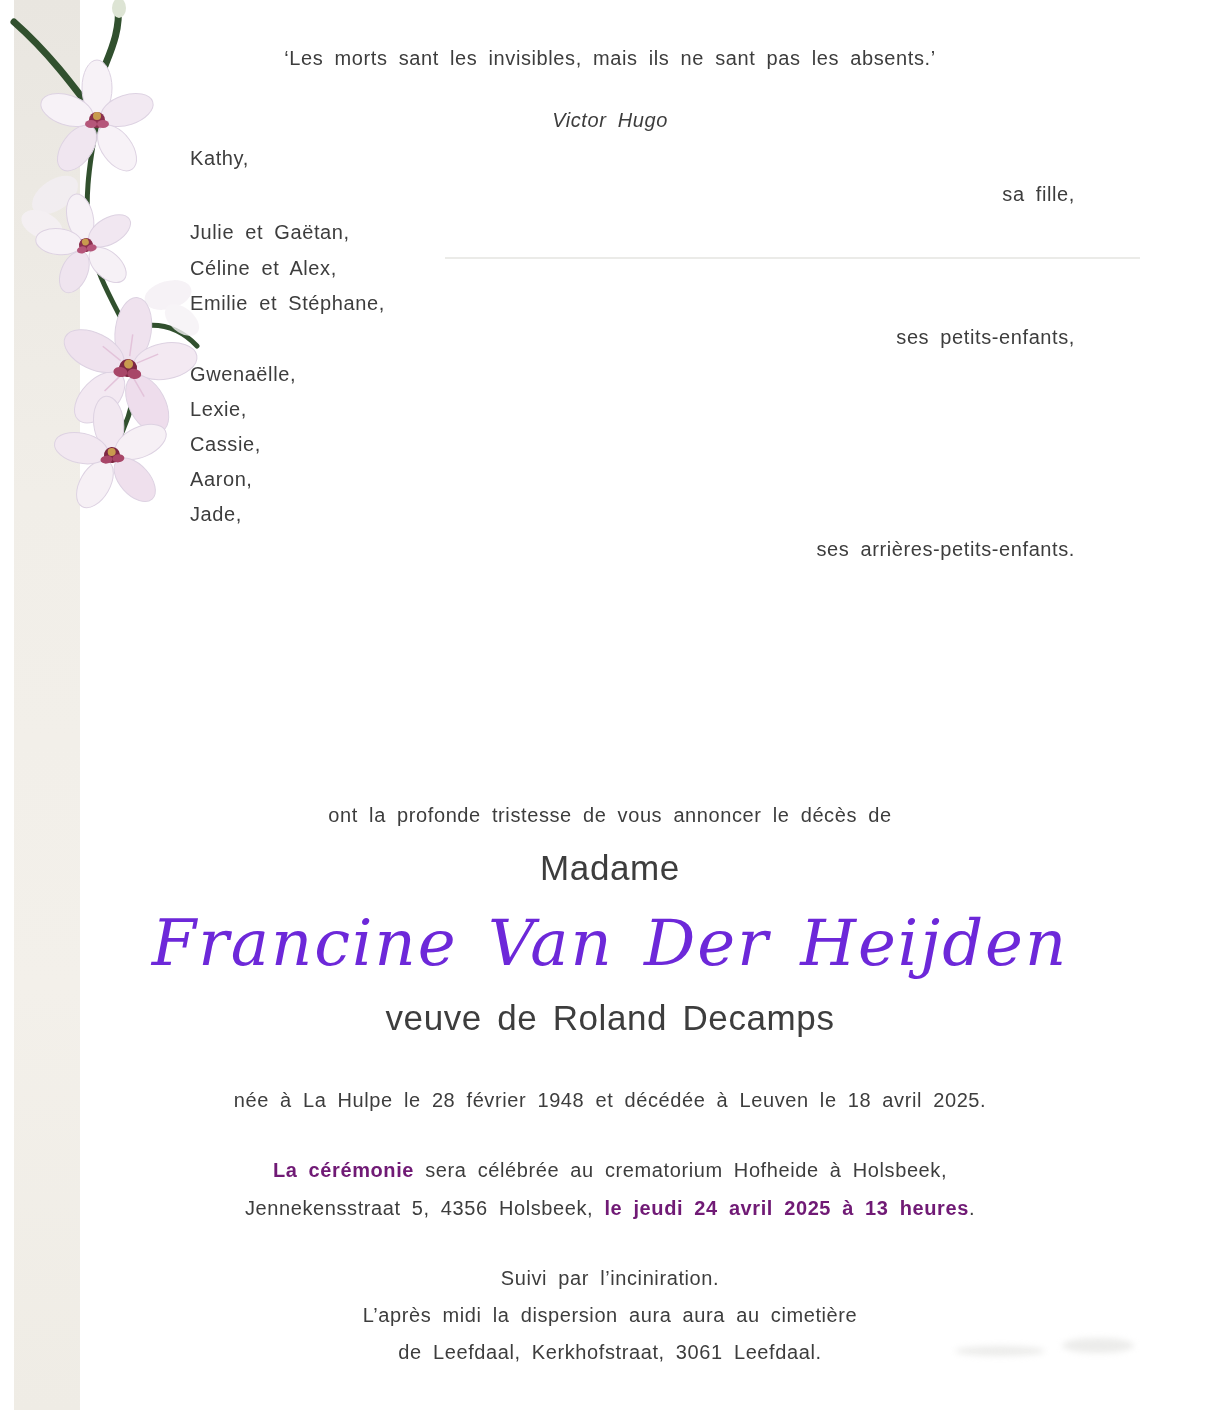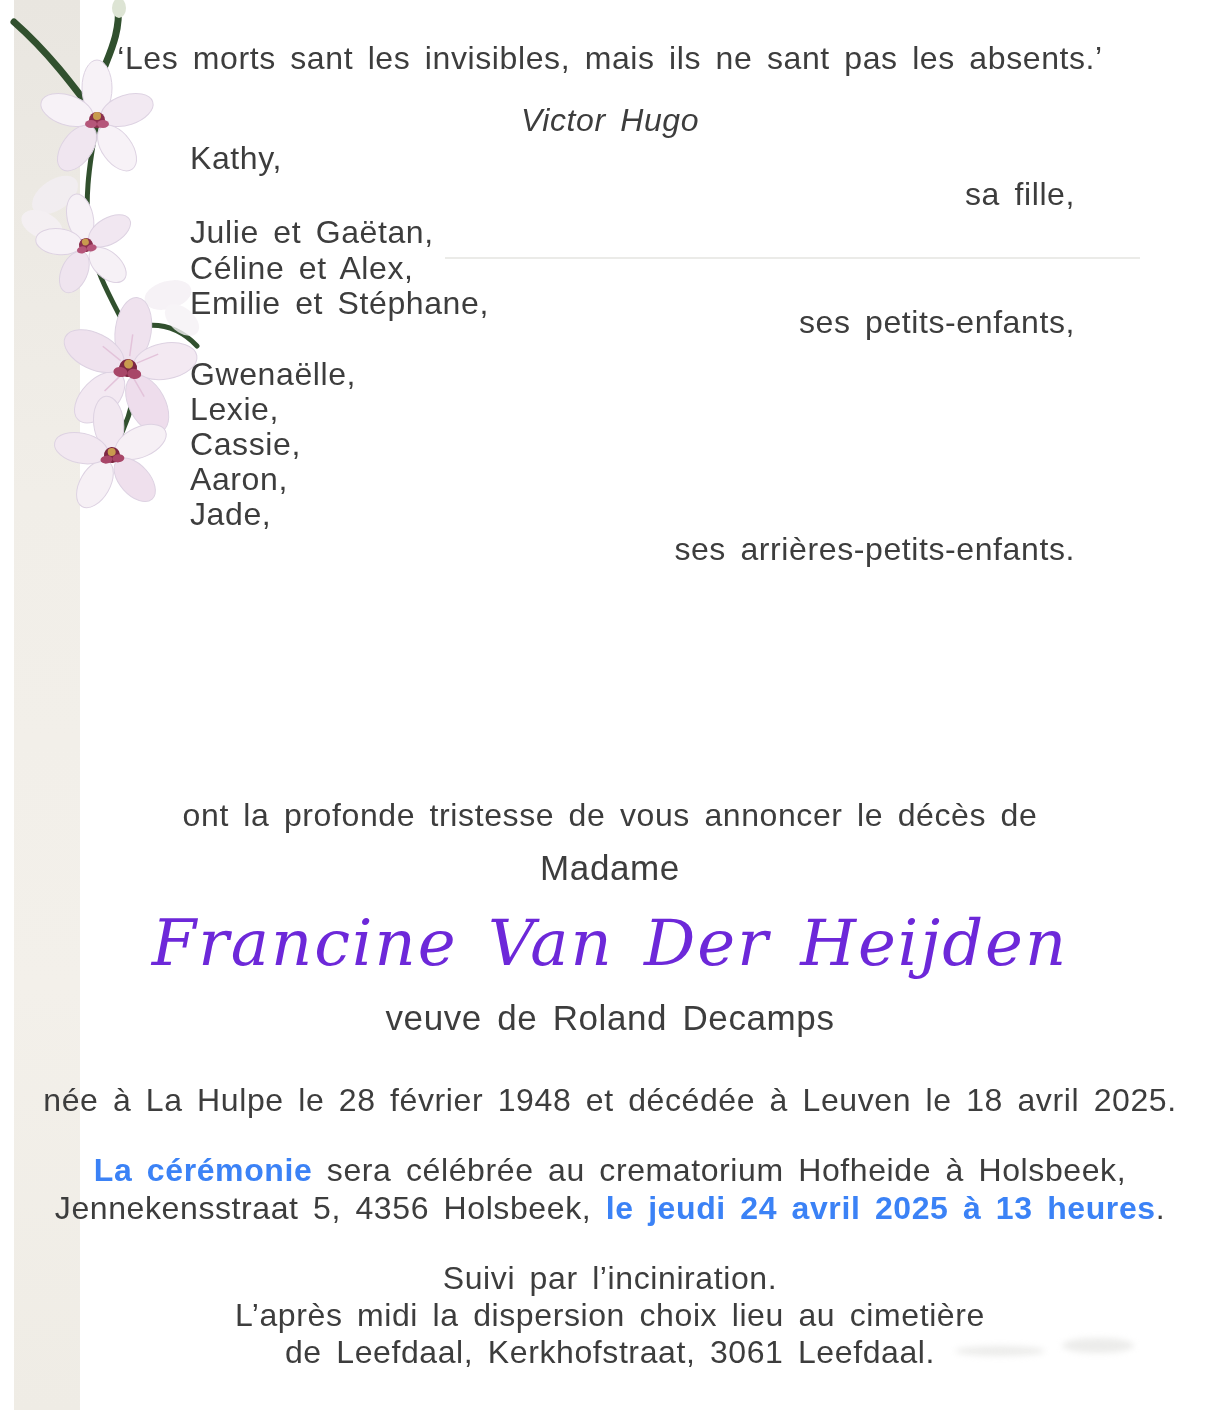--- a/index.html
+++ b/index.html
@@ -9,28 +9,28 @@
   }
   .edge-strip {
     position:absolute; left:14px; top:0; width:66px; height:1410px;
     background:linear-gradient(180deg,#e9e6e0 0%, #f1eee8 35%, #f3f0ea 70%, #efece5 100%);
   }
   .orchid { position:absolute; left:0; top:0; }
   .stem { fill:none; stroke:#31502e; stroke-width:7; stroke-linecap:round; }
   .stem.thin { stroke-width:5; }
   .petal { stroke:#ddd2e2; stroke-width:1; }
   .line {
-    position:absolute; font-size:32px; line-height:36px;
+    position:absolute; font-size:20px; line-height:36px;
     letter-spacing:0.6px; word-spacing:5px; white-space:nowrap; color:#3d3d3d;
   }
   .center { left:40px; width:1140px; text-align:center; }
   .left-col { left:190px; }
   .right-col { right:145px; text-align:left; }
   .italic { font-style:italic; }
-  .bold { font-weight:bold; color:#3b82f6; }
+  .bold { font-weight:bold; color:#701a75; }
   .title-line { font-size:35px; }
   .name-script {
     font-family:"DejaVu Serif", serif; font-style:italic;
     font-size:64px; color:#6d28d9; letter-spacing:2px; word-spacing:8px;
   }
   .scan-line { position:absolute; top:257px; left:445px; width:695px; height:2px; background:#ebebe8; }
   .smudge { position:absolute; background:#d9d9d6; filter:blur(3px); opacity:0.5; border-radius:50%; }
   .smudge.s1 { left:955px; top:1346px; width:90px; height:10px; }
   .smudge.s2 { left:1062px; top:1338px; width:72px; height:15px; }
 </style>
@@ -119,37 +119,37 @@
 
   <div class="line center" style="top:40px">‘Les morts sant les invisibles, mais ils ne sant pas les absents.’</div>
   <div class="line center italic" style="top:102px">Victor Hugo</div>
 
   <div class="line left-col" style="top:140px">Kathy,</div>
   <div class="line right-col" style="top:176px">sa fille,</div>
 
   <div class="line left-col" style="top:214px">Julie et Gaëtan,</div>
   <div class="line left-col" style="top:250px">Céline et Alex,</div>
   <div class="line left-col" style="top:285px">Emilie et Stéphane,</div>
-  <div class="line right-col" style="top:304px">ses petits-enfants,</div>
+  <div class="line right-col" style="top:319px">ses petits-enfants,</div>
 
   <div class="line left-col" style="top:356px">Gwenaëlle,</div>
   <div class="line left-col" style="top:391px">Lexie,</div>
   <div class="line left-col" style="top:426px">Cassie,</div>
   <div class="line left-col" style="top:461px">Aaron,</div>
   <div class="line left-col" style="top:496px">Jade,</div>
   <div class="line right-col" style="top:531px">ses arrières-petits-enfants.</div>
 
 
 
   <div class="line center" style="top:797px">ont la profonde tristesse de vous annoncer le décès de</div>
   <div class="line center title-line" style="top:850px">Madame</div>
   <div class="line center name-script" style="top:903px; line-height:80px">Francine Van Der Heijden</div>
   <div class="line center title-line" style="top:1000px">veuve de Roland Decamps</div>
   <div class="line center" style="top:1082px">née à La Hulpe le 28 février 1948 et décédée à Leuven le 18 avril 2025.</div>
 
   <div class="line center" style="top:1152px"><span class="bold">La cérémonie</span><span> sera célébrée au crematorium Hofheide à Holsbeek,</span></div>
   <div class="line center" style="top:1190px"><span>Jennekensstraat 5, 4356 Holsbeek, </span><span class="bold">le jeudi 24 avril 2025 à 13 heures</span><span>.</span></div>
 
   <div class="line center" style="top:1260px">Suivi par l’inciniration.</div>
-  <div class="line center" style="top:1297px">L’après midi la dispersion choix lieu au cimetière</div>
+  <div class="line center" style="top:1297px">L’après midi la dispersion aura aura au cimetière</div>
   <div class="line center" style="top:1334px">de Leefdaal, Kerkhofstraat, 3061 Leefdaal.</div>
 
 </div>
 
 </body></html>

